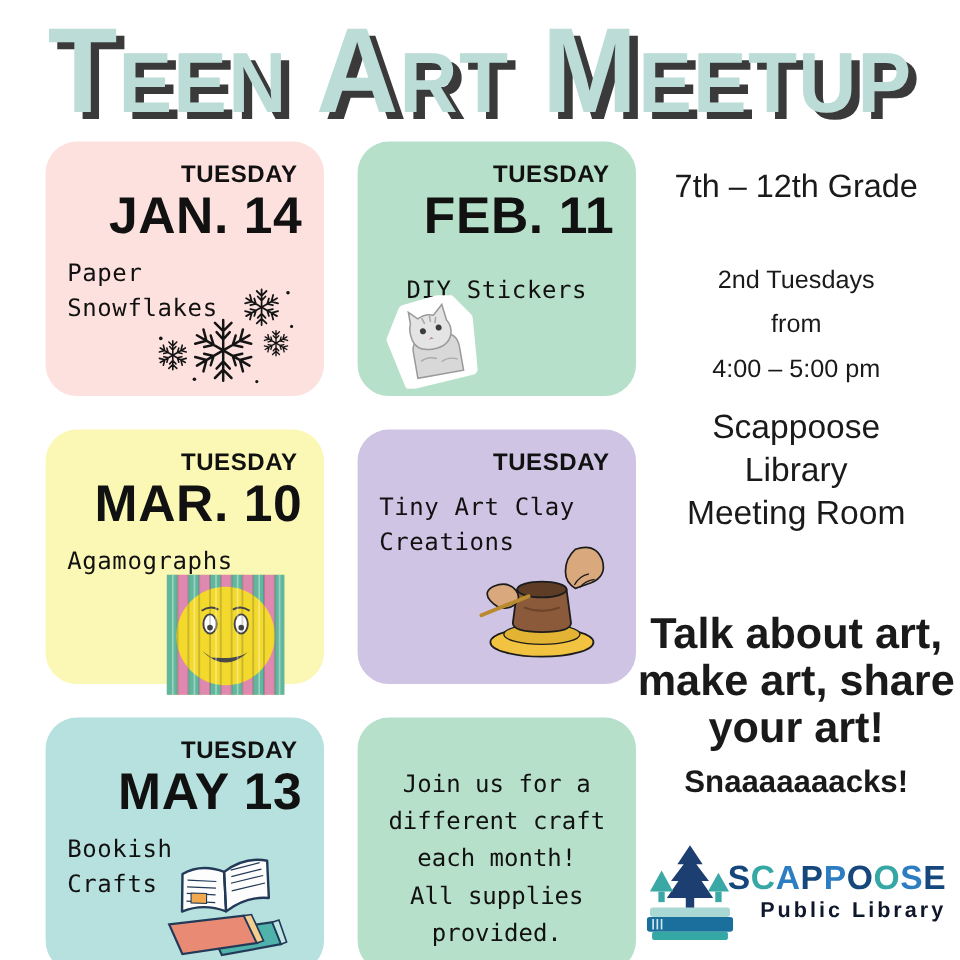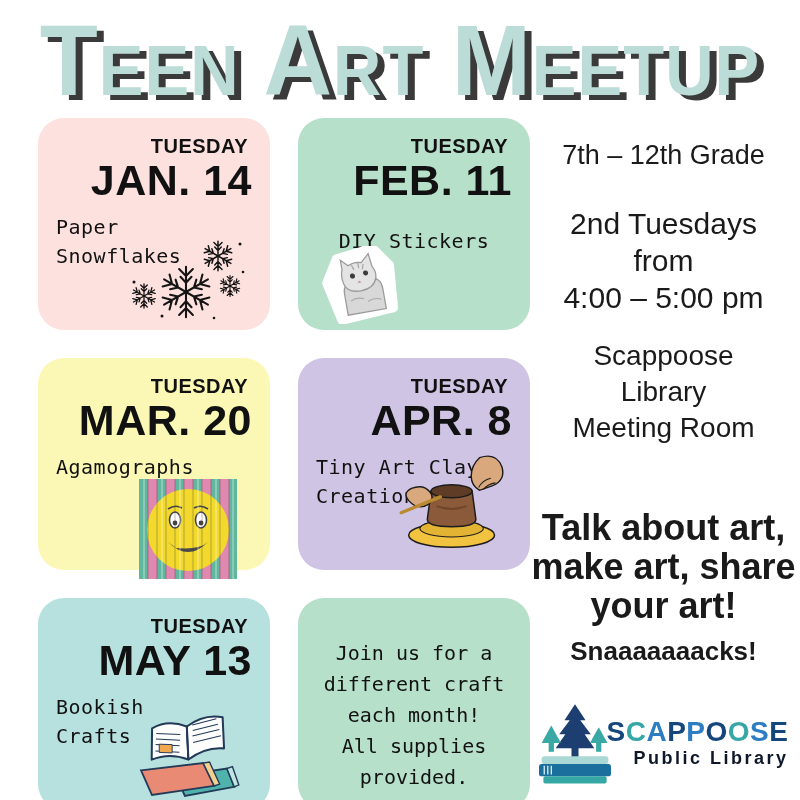--- a/index.html
+++ b/index.html
@@ -41,21 +41,21 @@
   .art-snow  { left:84px;  top:116px; width:126px; height:92px; }
   .art-cat   { left:20px;  top:128px; width:84px;  height:78px; }
   .art-agam  { left:100px; top:120px; width:100px; height:102px; }
   .art-clay  { left:92px;  top:78px;  width:126px; height:118px; }
   .art-books { left:92px;  top:112px; width:118px; height:96px; }
 
   
   .right { position:absolute; left:527px; top:110px; width:273px; height:690px; text-align:center; color:#1a1a1a; }
   .r-abs { position:absolute; left:0; width:273px;text-align:center; }
   .grade    { top:30px;  font-size:27px; }
-  .schedule { top:95px;  font-size:30px; line-height:37px; white-space:pre-line; }
+  .schedule { top:105px;  font-size:21px; line-height:37px; white-space:pre-line; }
   .location { top:228px; font-size:28px; line-height:36px; white-space:pre-line; }
   .tagline  { top:398px; font-size:36px; font-weight:bold; line-height:39px; white-space:pre-line; }
   .snacks   { top:526px; font-size:26px; font-weight:bold; }
 
   
   .logo { position:absolute; top:582px; left:0; width:273px; display:flex; justify-content:center; align-items:flex-start; }
   .logo-icon { width:72px; height:86px; flex:0 0 auto; margin-top:8px; }
   .logo-text { margin-left:-4px; margin-top:26px; text-align:right; }
   .logo-name { font-size:28px; font-weight:bold; letter-spacing:0.5px; line-height:1.0; white-space:nowrap; }
   .logo-sub  { font-size:18px; font-weight:bold; letter-spacing:2.5px; color:#0f172a; margin-top:2px; white-space:nowrap; }
@@ -117,21 +117,21 @@
           <circle cx="43" cy="33" r="3" fill="#3c3c3c"></circle>
           <circle cx="59" cy="32" r="3" fill="#3c3c3c"></circle>
           <path d="M50 40 l2.5 2 l-5 0 Z" fill="#b98f8f"></path>
           <path d="M36 62 Q44 58 52 62 M56 66 Q64 62 72 66" stroke="#ababab" stroke-width="1.4" fill="none"></path>
         </g>
       </svg>
     </div>
 
     <div class="card bg-yellow">
       <div class="day">TUESDAY</div>
-      <div class="date">MAR. 20</div>
+      <div class="date">MAR. 10</div>
       <div class="craft">Agamographs</div>
       <svg class="art art-agam" viewBox="0 0 100 102">
         <rect x="1" y="1" width="98" height="100" fill="#efe26b"></rect>
         <g opacity="0.9">
           <rect x="1" y="1" width="9" height="100" fill="#52b3a4"></rect>
           <rect x="10" y="1" width="9" height="100" fill="#de7fb8"></rect>
           <rect x="19" y="1" width="9" height="100" fill="#52b3a4"></rect>
           <rect x="28" y="1" width="9" height="100" fill="#de7fb8"></rect>
           <rect x="37" y="1" width="9" height="100" fill="#52b3a4"></rect>
           <rect x="46" y="1" width="9" height="100" fill="#de7fb8"></rect>
@@ -167,21 +167,20 @@
           <line x1="42" y1="1" x2="42" y2="101"></line>
             <line x1="60" y1="1" x2="60" y2="101"></line>
           <line x1="78" y1="1" x2="78" y2="101"></line>
             <line x1="95" y1="1" x2="95" y2="101"></line>
         </g>
       </svg>
     </div>
 
     <div class="card bg-purple">
       <div class="day">TUESDAY</div>
-      <div class="date">APR. 8</div>
       <div class="craft">Tiny Art Clay
 Creations</div>
       <svg class="art art-clay" viewBox="0 0 135 120">
         <ellipse cx="66" cy="103" rx="46" ry="13" fill="#f2c340" stroke="#1c1c1c" stroke-width="1.6"></ellipse>
         <ellipse cx="66" cy="96" rx="34" ry="9" fill="#e3b433" stroke="#1c1c1c" stroke-width="1.2"></ellipse>
         <path d="M44 56 L40 86 Q40 94 66 94 Q92 94 92 86 L88 56 Z" fill="#8a5a3b" stroke="#1c1c1c" stroke-width="1.6"></path>
         <ellipse cx="66" cy="56" rx="22" ry="7" fill="#5e3c26" stroke="#1c1c1c" stroke-width="1.6"></ellipse>
         <path d="M50 72 Q66 78 82 72" stroke="#6e4429" stroke-width="2" fill="none"></path>
         <path d="M96 20 Q114 14 120 30 Q124 44 110 50 L96 55 Q87 50 87 40 Q87 28 96 20 Z" fill="#d9a87c" stroke="#1c1c1c" stroke-width="1.5"></path>
         <path d="M95 52 Q99 44 108 42 M100 54 Q105 48 113 47" stroke="#1c1c1c" stroke-width="1.1" fill="none"></path>

